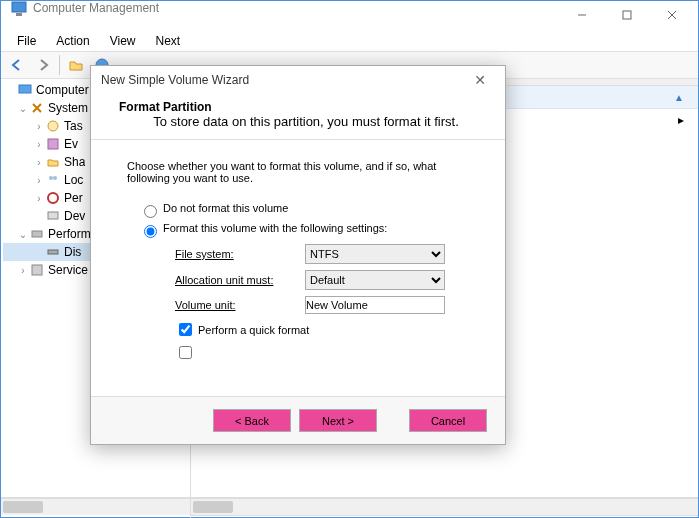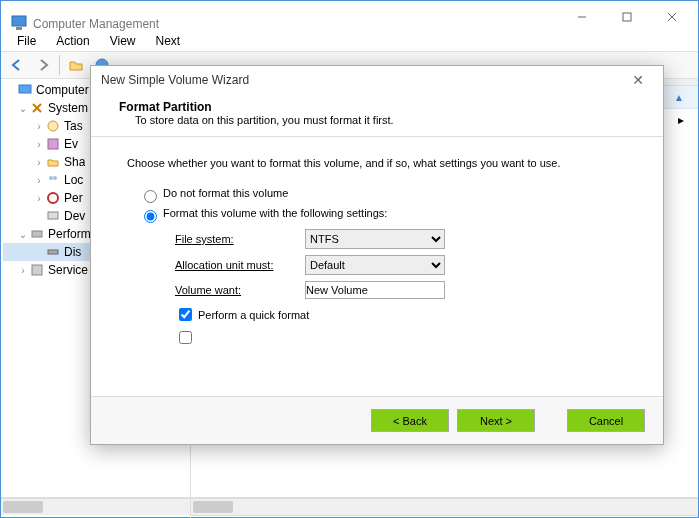--- a/index.html
+++ b/index.html
@@ -1,19 +1,19 @@
 <!DOCTYPE html>
 <html><head>
 <meta charset="utf-8">
 <style>
 * { box-sizing: border-box; font-family: "Segoe UI", Tahoma, sans-serif; }
 body { margin: 0; background: #fff; width: 699px; height: 518px; overflow: hidden; position: relative; }
 
 .main-window { position: absolute; top: 0; left: 0; width: 699px; height: 518px; border: 1px solid #4a90d9; background: #fff; }
-.titlebar { height: 30px; display: flex; align-items: flex-end; padding: 0 4px; background: #fff; }
+.titlebar { height: 30px; display: flex; align-items: flex-start; padding: 0 4px; background: #fff; }
 .titlebar .app-icon { width: 16px; height: 16px; margin: 0 6px; }
 .titlebar .title { flex: 1; font-size: 12px; color: #777; }
 .title-controls { display: flex; }
 .title-controls .btn { width: 45px; height: 28px; display: flex; align-items: center; justify-content: center; }
 .title-controls .btn svg { stroke: #666; stroke-width: 1; fill: none; }
 
 .menubar { height: 20px; display: flex; align-items: center; padding: 0 8px; gap: 4px; font-size: 12px; }
 .menubar .menu-item { padding: 2px 8px; color: #000; }
 
 .toolbar { height: 28px; border-top: 1px solid #e0e0e0; border-bottom: 1px solid #e0e0e0; display: flex; align-items: center; padding: 0 4px; gap: 2px; background: #f8f8f8; }
@@ -40,39 +40,39 @@
 .arrow-right { color: #000; font-size: 12px; }
 
 .bottom-scroll { height: 17px; background: #f0f0f0; border-top: 1px solid #ddd; display: flex; }
 .bottom-scroll .thumb { width: 40px; background: #ccc; margin: 2px; border-radius: 2px; }
 
 .status-block { height: 40px; display: flex; border-top: 1px solid #ddd; font-size: 11px; }
 .status-left { width: 190px; border-right: 1px solid #ddd; }
 .status-center { flex: 1; display: flex; align-items: center; justify-content: center; gap: 8px; border-top: 1px solid #ddd; }
 
 
-.dialog { position: absolute; top: 65px; left: 90px; width: 574px; height: 380px; background: #fff; border: 1px solid #aaa; box-shadow: 0 4px 20px rgba(0,0,0,0.3); }
+.dialog { position: absolute; top: 65px; left: 90px; width: 416px; height: 380px; background: #fff; border: 1px solid #aaa; box-shadow: 0 4px 20px rgba(0,0,0,0.3); }
 .dialog-titlebar { height: 28px; display: flex; align-items: center; padding: 0 10px; font-size: 12px; color: #333; }
 .dialog-titlebar .dlg-title { flex: 1; }
 .dialog-close { width: 30px; text-align: center; color: #666; font-size: 14px; }
 .dialog-header { padding: 6px 28px 10px; border-bottom: 1px solid #ddd; }
 .dialog-header .heading { font-size: 12px; font-weight: bold; }
-.dialog-header .sub { font-size: 11px; padding-left: 16px; color: #000; }
+.dialog-header .sub { font-size: 13px; padding-left: 16px; color: #000; text-align: center; }
 .dialog-body { padding: 20px 36px 10px; font-size: 11px; }
 .dialog-body .instruction { margin-bottom: 18px; }
 .radio-row { display: flex; margin: 4px 0 4px 12px; }
 .radio-row input[type=radio] { margin-right: 6px; }
 .form-row { display: flex; align-items: center; margin: 6px 0 6px 48px; }
 .form-row .flabel { width: 130px; text-decoration: underline; }
 .form-row select, .form-row input[type=text] { width: 140px; font-size: 11px; padding: 2px 0; border: 1px solid #aaa; background: #fff; }
 .form-row select { background: #eee; }
 .check-row { display: flex; align-items: center; margin: 4px 0 4px 48px; }
 .check-row input[type=checkbox] { margin-right: 6px; }
 .dialog-footer { position: absolute; bottom: 0; left: 0; right: 0; height: 48px; border-top: 1px solid #ddd; display: flex; justify-content: flex-end; align-items: center; padding: 0 18px; gap: 8px; background: #f7f7f7; }
-.dialog-footer button { width: 78px; height: 23px; font-size: 11px; background: #84cc16; border: 1px solid #aaa; }
+.dialog-footer button { width: 78px; height: 23px; font-size: 11px; background: #ec4899; border: 1px solid #aaa; }
 .dialog-footer .spacer { width: 16px; }
 </style>
 </head>
 <body>
 
 <div class="main-window">
   <div class="titlebar">
     <span class="app-icon">
       <svg width="16" height="16">
           <rect x="1" y="1" width="14" height="10" fill="#4a90d9" stroke="#2a6db9"></rect>
@@ -272,41 +272,41 @@
 <div class="dialog">
   <div class="dialog-titlebar">
     <span class="dlg-title">New Simple Volume Wizard</span>
     <span class="dialog-close">✕</span>
   </div>
   <div class="dialog-header">
     <div class="heading">Format Partition</div>
     <div class="sub">To store data on this partition, you must format it first.</div>
   </div>
   <div class="dialog-body">
-    <div class="instruction">Choose whether you want to format this volume, and if so, what settings you want to use.</div>
+    <div class="instruction">Choose whether you want to format this volume, and if so, what following you want to use.</div>
 
     <div class="radio-row">
       <input type="radio" name="fmt" style="">
       <span>Do not format this volume</span>
     </div>
     <div class="radio-row">
       <input type="radio" name="fmt" checked="" style="">
       <span>Format this volume with the following settings:</span>
     </div>
 
     <div class="form-row">
       <span class="flabel">File system:</span>
       <select><option>NTFS</option></select>
     </div>
     <div class="form-row">
       <span class="flabel">Allocation unit must:</span>
       <select><option>Default</option></select>
     </div>
     <div class="form-row">
-      <span class="flabel">Volume want:</span>
+      <span class="flabel">Volume unit:</span>
       <input type="text" value="New Volume" style="">
     </div>
 
     <div class="check-row">
       <input type="checkbox" checked="" style="">
       <span>Perform a quick format</span>
     </div>
     <div class="check-row">
       <input type="checkbox" style="">
     </div>

